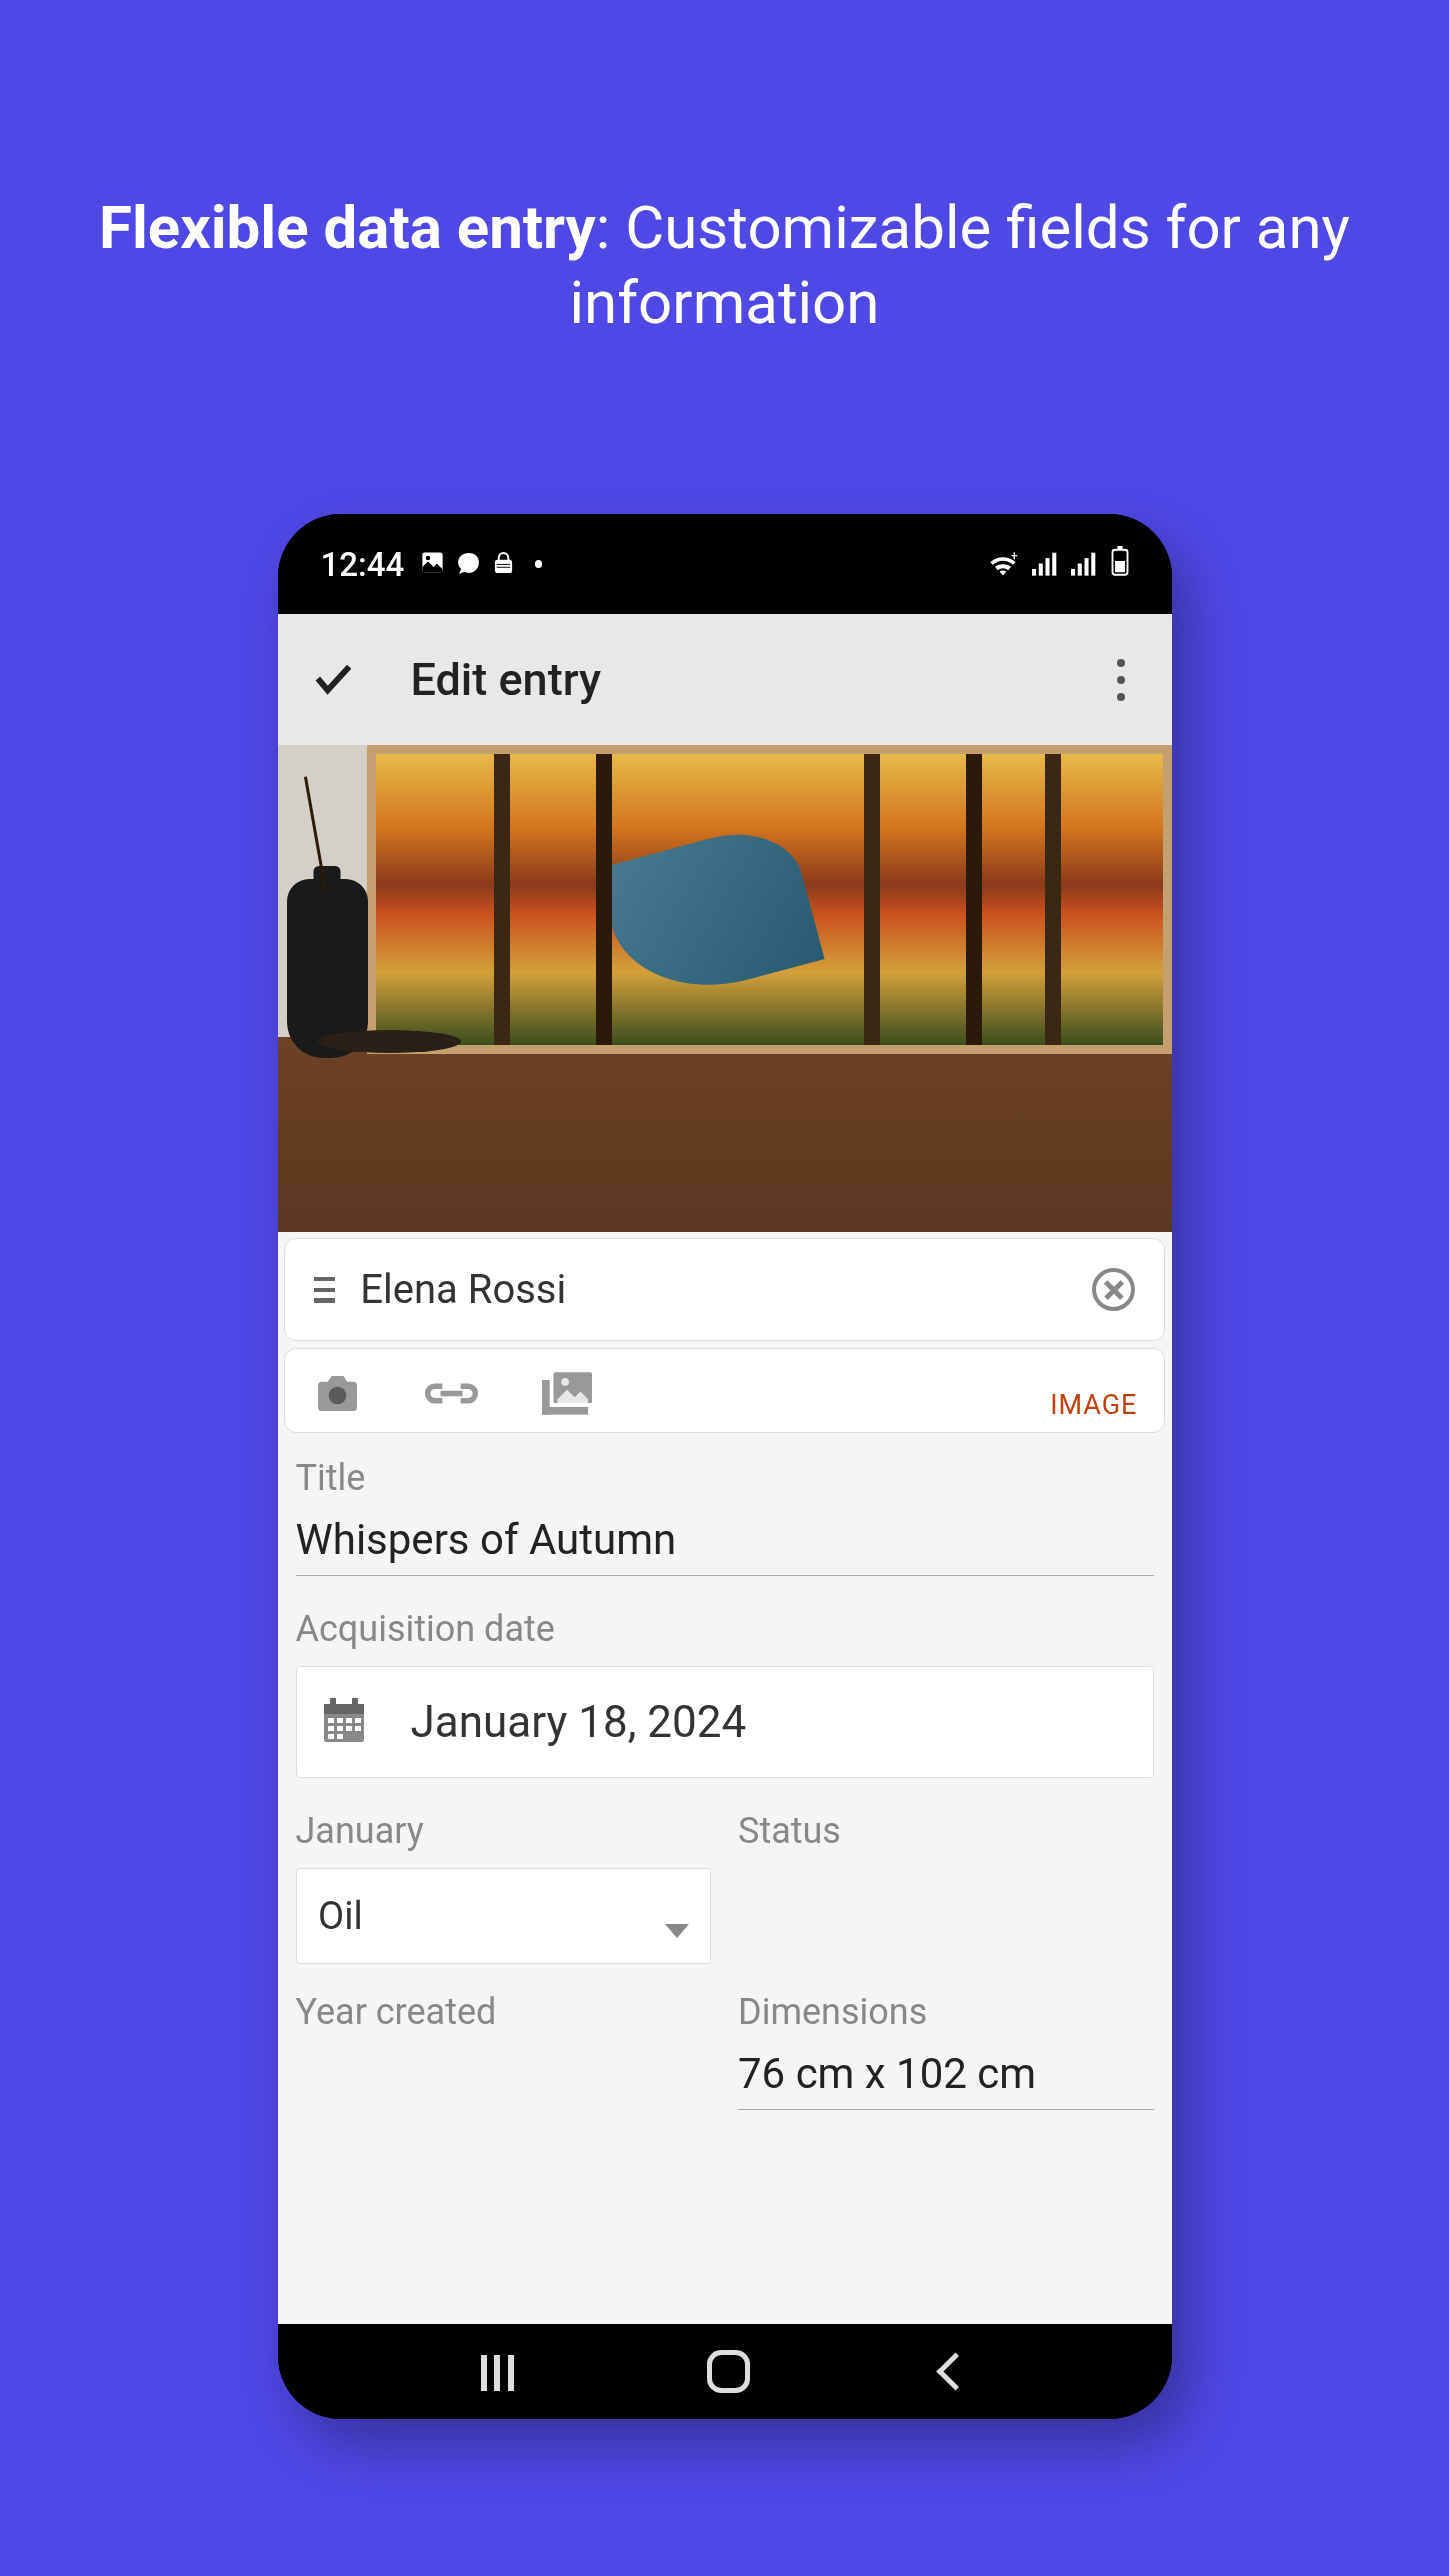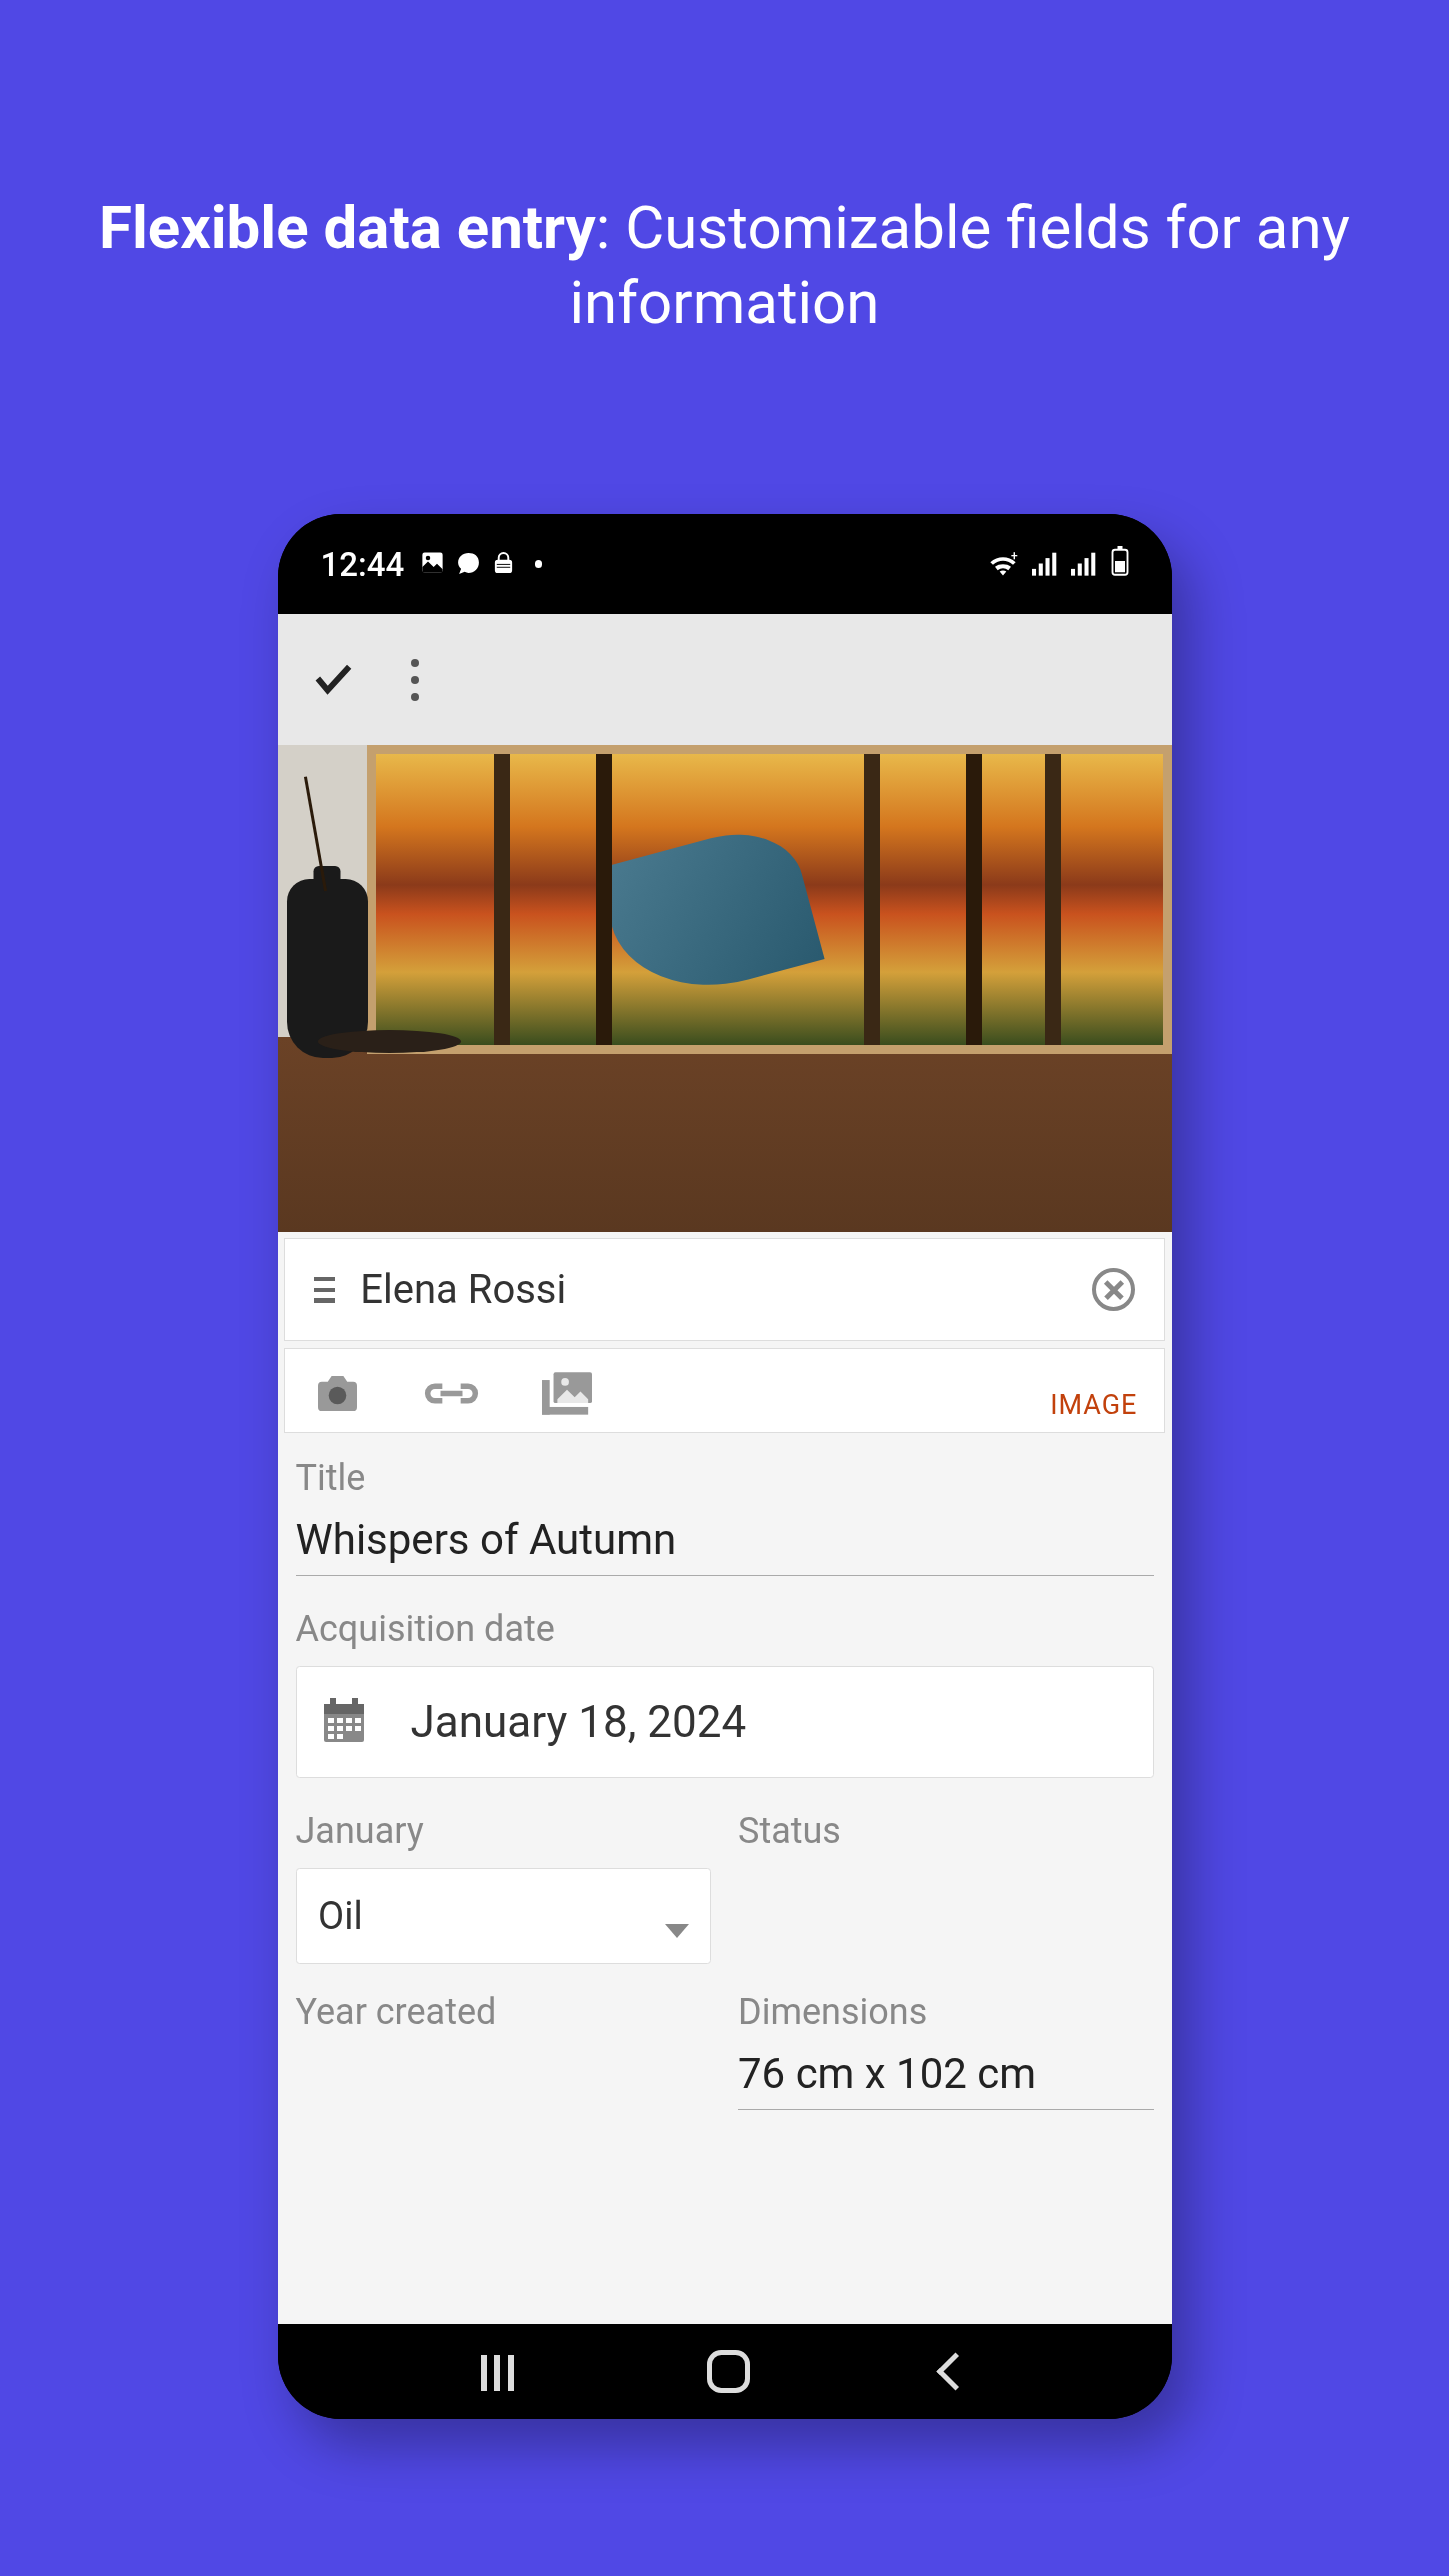--- a/index.html
+++ b/index.html
@@ -199,21 +199,21 @@
       bottom: 179px;
       width: 143px;
       height: 23px;
       background: #2a2018;
       border-radius: 50%;
     }
     
     .input-card {
       background: white;
       margin: 6.3px;
-      border-radius: 0;
+      border-radius: 12px;
       border: 0.9px solid #ddd;
     }
     
     .artist-row {
       display: flex;
       align-items: center;
       padding: 27px 29px;
       gap: 25px;
     }
     
@@ -470,20 +470,21 @@
       </span>
     </div>
   </div>
 
   <div class="app-header">
     <span class="check-icon">
       <svg viewBox="0 0 24 24" fill="none" stroke="#222" stroke-width="3">
           <polyline points="4,12 9,18 20,6"></polyline>
         </svg>
     </span>
+    <span class="app-title">Edit entry</span>
     <span class="more-icon">
       <span></span>
         <span></span>
         <span></span>
     </span>
   </div>
 
   <div class="content">
 
     <div class="painting-image">

